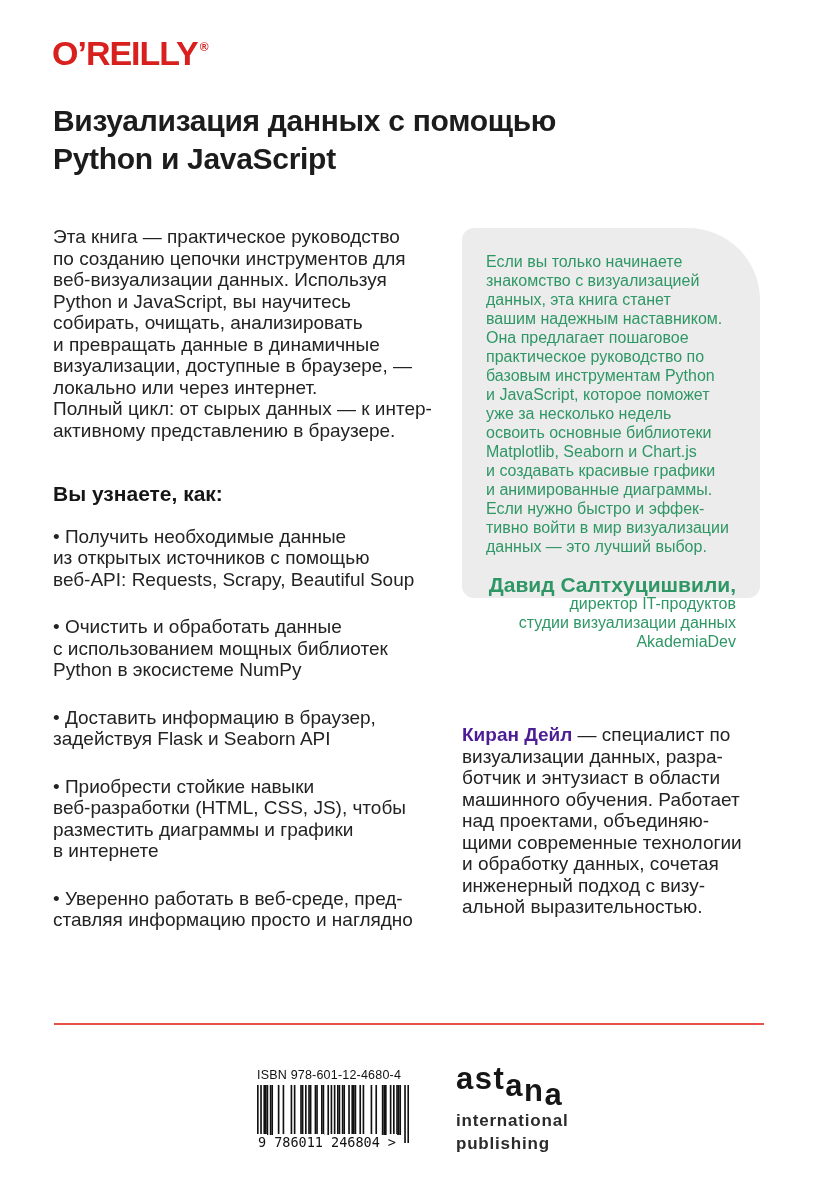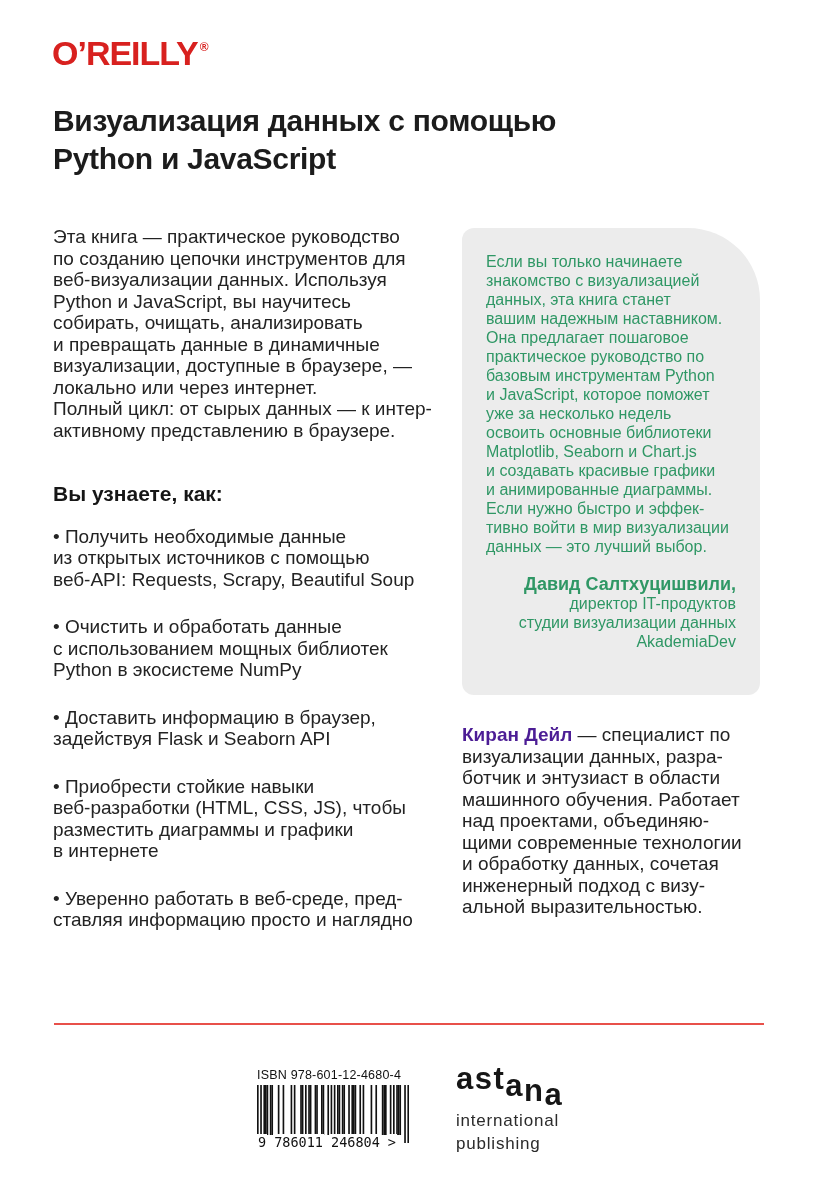--- a/index.html
+++ b/index.html
@@ -31,29 +31,29 @@
   .leftcol p{margin:0;}
   .intro1{margin-bottom:20px !important;}
   .learn-heading{
     margin:42px 0 21px !important;
     font-size:21px;font-weight:700;color:#161616;
   }
   .bullet{margin-bottom:26px !important;}
 
   
   .quote-box{
-    position:absolute;left:462px;top:228px;width:298px;height:467px;
+    position:absolute;left:462px;top:228px;width:298px;height:370px;
     box-sizing:border-box;background:#ececec;
     border-radius:12px 72px 12px 12px;
     padding:24px 24px 16px 24px;
     color:#2f9765;font-size:16px;line-height:19px;
   }
   .quote-box p{margin:0;}
   .attr{text-align:right;margin-top:19px !important;}
-  .attr-name{font-weight:700;font-size:18px;}
+  .attr-name{font-weight:700;font-size:21px;}
 
   
   .bio{
     position:absolute;left:462px;top:724px;width:304px;
     font-size:19px;line-height:21.5px;color:#232323;margin:0;
   }
   .bio b{font-weight:700;color:#4c1d95;}
 
   
   .divider{position:absolute;left:54px;top:1023px;width:710px;height:2px;background:#e8504a;}
@@ -70,21 +70,21 @@
   .digits span{background:#fff;padding:0 1px;}
 
   
   .publisher{position:absolute;left:456px;top:1064px;}
   .astana{font-size:31px;font-weight:800;letter-spacing:1.5px;color:#161616;line-height:30px;}
   .astana span{display:inline-block;}
   .astana .l3{transform:translateY(7px);}
   .astana .l4{transform:translateY(12px);}
   .astana .l5{transform:translateY(16px);}
   .tagline{
-    margin-top:15px;font-size:17px;font-weight:400;letter-spacing:0.8px;
+    margin-top:15px;font-size:17px;font-weight:700;letter-spacing:0.8px;
     line-height:23px;color:#2b2b2b;
   }
 </style>
 </head>
 <body>
 
 <div class="logo"><span>O’REILLY</span><span class="reg">®</span></div>
 
 <div class="title ml">Визуализация данных с помощью
 Python и JavaScript</div>

